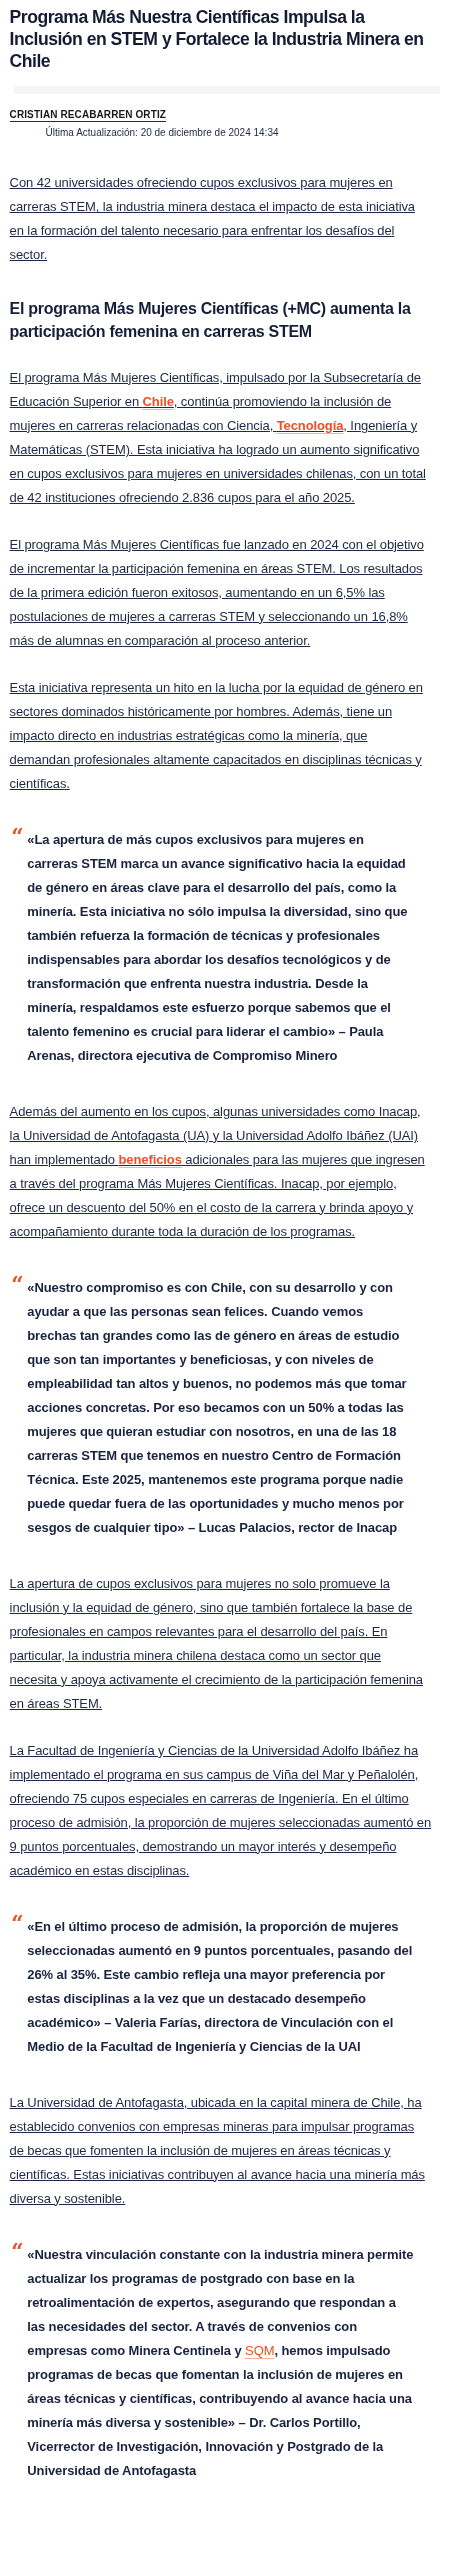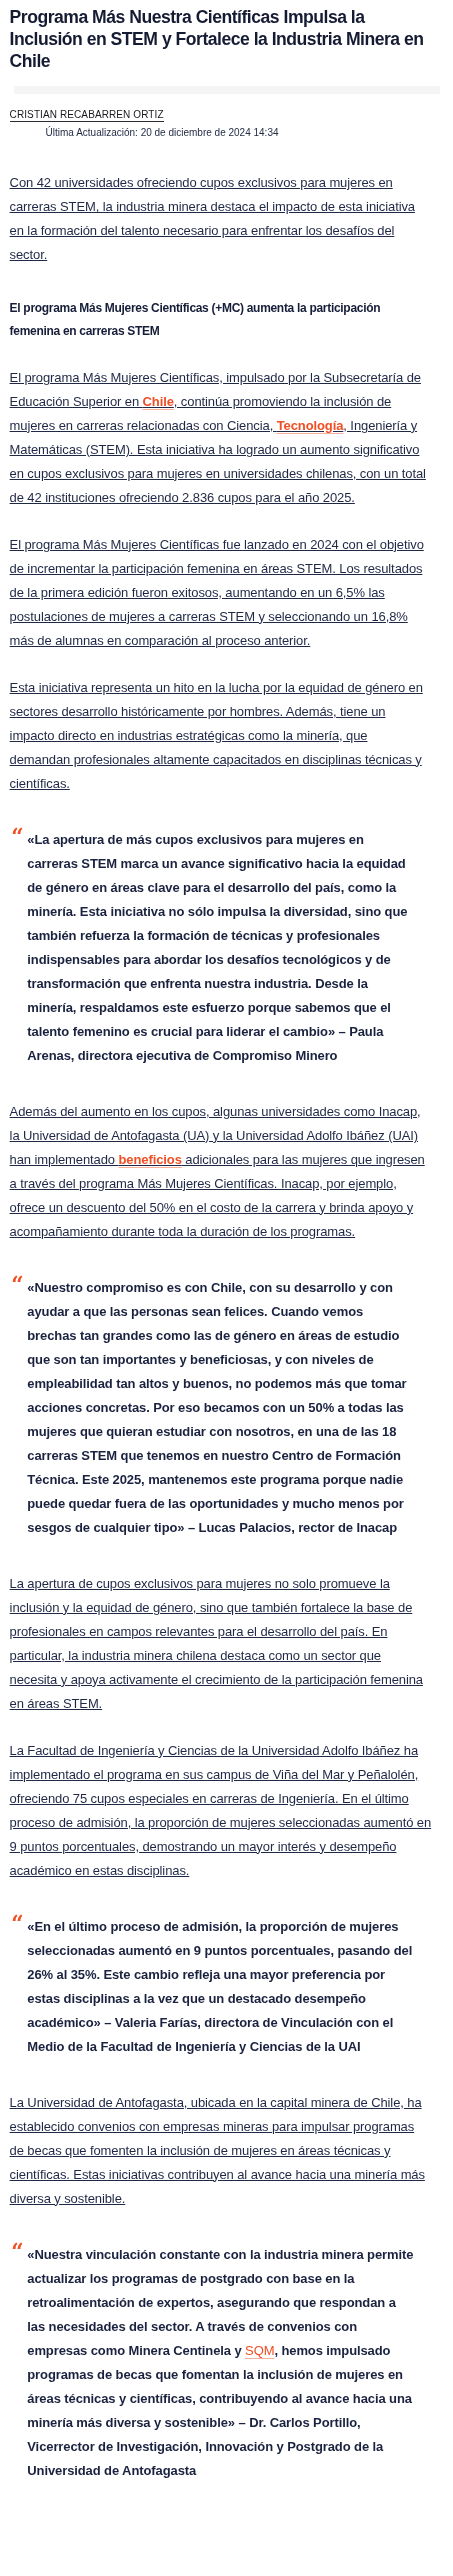--- a/index.html
+++ b/index.html
@@ -27,21 +27,21 @@
     height: 8px;
     background: #f5f5f5;
     margin: 14.7px -8px 0 4.5px;
   }
   .byline {
     margin-top: 14.7px;
   }
   a.author {
     display: inline-block;
     font-size: 10px;
-    font-weight: 400;
+    font-weight: 700;
     letter-spacing: 0.1px;
     color: #16181d;
     text-decoration: none;
     border-bottom: 1.1px solid #2a2c31;
     padding-bottom: 1.1px;
     text-transform: uppercase;
   }
   .updated {
     margin-top: 5.1px;
     font-size: 10px;
@@ -54,21 +54,21 @@
     letter-spacing: -0.1px;
     margin: 23px 0;
     color: #1f2845;
     text-decoration: underline;
   }
   p.lead {
     margin-top: 33px;
   }
   h2.section {
     margin: 29.5px 0 19px 0;
-    font-size: 12px;
+    font-size: 16px;
     line-height: 23px;
     font-weight: 700;
     letter-spacing: -0.3px;
     color: #161d38;
   }
   a.inline-link {
     color: #f04e23;
     font-weight: 700;
     text-decoration: underline;
     text-decoration-color: rgba(240, 78, 35, 0.45);
@@ -118,21 +118,21 @@
   </div>
 
   <p class="lead"><span>Con 42 universidades ofreciendo cupos exclusivos para mujeres en carreras STEM, la industria minera destaca el impacto de esta iniciativa en la formación del talento necesario para enfrentar los desafíos del sector.</span></p>
 
   <h2 class="section">El programa Más Mujeres Científicas (+MC) aumenta la participación femenina en carreras STEM</h2>
 
   <p class="body"><span>El programa Más Mujeres Científicas, impulsado por la Subsecretaría de Educación Superior en </span><a href="#" class="inline-link">Chile</a><span>, continúa promoviendo la inclusión de mujeres en carreras relacionadas con Ciencia, </span><a href="#" class="inline-link">Tecnología</a><span>, Ingeniería y Matemáticas (STEM). Esta iniciativa ha logrado un aumento significativo en cupos exclusivos para mujeres en universidades chilenas, con un total de 42 instituciones ofreciendo 2.836 cupos para el año 2025.</span></p>
 
   <p class="body"><span>El programa Más Mujeres Científicas fue lanzado en 2024 con el objetivo de incrementar la participación femenina en áreas STEM. Los resultados de la primera edición fueron exitosos, aumentando en un 6,5% las postulaciones de mujeres a carreras STEM y seleccionando un 16,8% más de alumnas en comparación al proceso anterior.</span></p>
 
-  <p class="body"><span>Esta iniciativa representa un hito en la lucha por la equidad de género en sectores desarrollo históricamente por hombres. Además, tiene un impacto directo en industrias estratégicas como la minería, que demandan profesionales altamente capacitados en disciplinas técnicas y científicas.</span></p>
+  <p class="body"><span>Esta iniciativa representa un hito en la lucha por la equidad de género en sectores dominados históricamente por hombres. Además, tiene un impacto directo en industrias estratégicas como la minería, que demandan profesionales altamente capacitados en disciplinas técnicas y científicas.</span></p>
 
   <blockquote class="quote">
     <span class="qicon">“</span>
     <div class="qtext"><span>«La apertura de más cupos exclusivos para mujeres en carreras STEM marca un avance significativo hacia la equidad de género en áreas clave para el desarrollo del país, como la minería. Esta iniciativa no sólo impulsa la diversidad, sino que también refuerza la formación de técnicas y profesionales indispensables para abordar los desafíos tecnológicos y de transformación que enfrenta nuestra industria. Desde la minería, respaldamos este esfuerzo porque sabemos que el talento femenino es crucial para liderar el cambio» – Paula Arenas, directora ejecutiva de Compromiso Minero</span></div>
   </blockquote>
 
   <p class="body"><span>Además del aumento en los cupos, algunas universidades como Inacap, la Universidad de Antofagasta (UA) y la Universidad Adolfo Ibáñez (UAI) han implementado </span><a href="#" class="inline-link">beneficios</a><span> adicionales para las mujeres que ingresen a través del programa Más Mujeres Científicas. Inacap, por ejemplo, ofrece un descuento del 50% en el costo de la carrera y brinda apoyo y acompañamiento durante toda la duración de los programas.</span></p>
 
   <blockquote class="quote">
     <span class="qicon">“</span>

